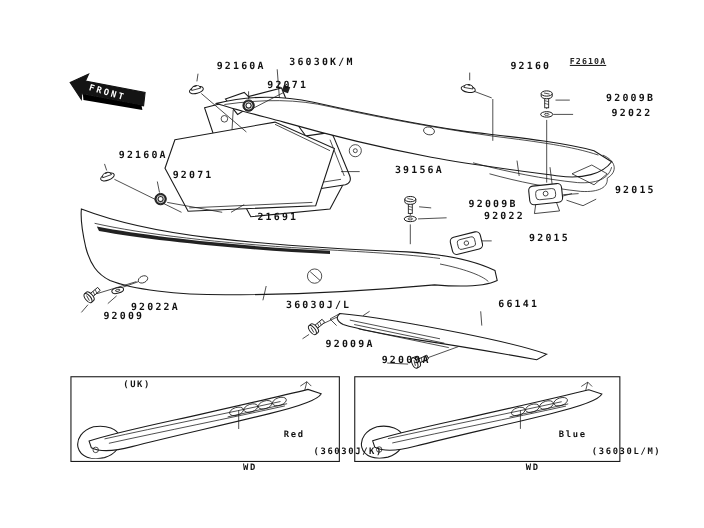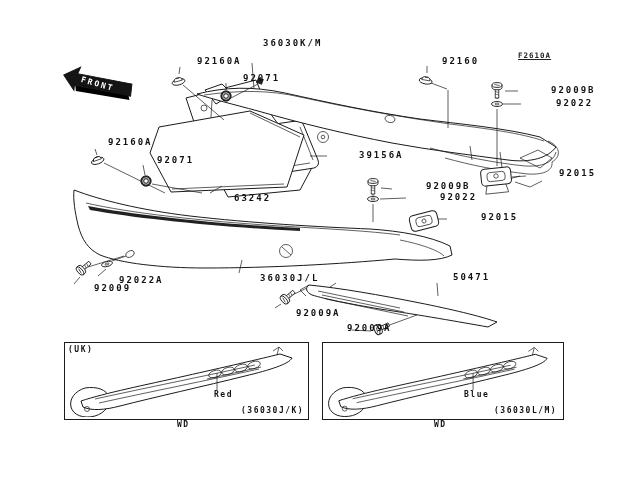--- a/index.html
+++ b/index.html
@@ -2,21 +2,21 @@
 <html><head>
 <meta charset="utf-8">
 <style>
   html,body{margin:0;padding:0;background:#fff;}
   #stage{position:relative;width:640px;height:480px;background:#fff;overflow:hidden;
          font-family:"DejaVu Sans Mono","Liberation Mono",monospace;}
   svg{position:absolute;left:0;top:0;}
   .callout{position:absolute;font-size:9px;font-weight:bold;letter-spacing:2px;
            color:#111;white-space:nowrap;line-height:9px;margin-left:32px;}
   .small-label{position:absolute;font-size:8px;font-weight:bold;letter-spacing:1.5px;
-           color:#111;white-space:nowrap;line-height:9px;}
+           color:#111;white-space:nowrap;line-height:9px;margin-left:44px;}
   .fiche{position:absolute;left:518px;top:51px;font-size:7.5px;font-weight:bold;
          letter-spacing:1px;color:#222;text-decoration:underline;}
   .vbox{position:absolute;border:1px solid #1b1b1b;background:#fff;}
   .thin{stroke:#1b1b1b;fill:none;stroke-width:0.7;}
   .wfill{fill:#fff;stroke:#1b1b1b;stroke-width:1;}
 </style>
 </head>
 <body>
 
 <div id="stage">
@@ -160,35 +160,35 @@
     </g>
     <g transform="rotate(-6 496 176)">
       <rect x="481" y="168" width="30" height="17" rx="4" class="wfill"></rect>
       <rect x="487" y="172" width="18" height="9" rx="3" class="thin"></rect>
       <circle cx="496" cy="176" r="2.2" class="thin"></circle>
       <path d="M486,185 L484,193 L507,193 L505,185" class="thin"></path>
     </g>
   </svg>
 
   <div class="callout" style="left:165px;top:57px">92160A</div>
-  <div class="callout" style="left:231px;top:39px">36030K/M</div>
+  <div class="callout" style="left:231px;top:53px">36030K/M</div>
   <div class="callout" style="left:211px;top:74px">92071</div>
-  <div class="callout" style="left:410px;top:57px">92160</div>
+  <div class="callout" style="left:432px;top:57px">92160</div>
   <div class="callout" style="left:519px;top:86px">92009B</div>
   <div class="callout" style="left:524px;top:99px">92022</div>
   <div class="callout" style="left:527px;top:169px">92015</div>
   <div class="callout" style="left:76px;top:138px">92160A</div>
   <div class="callout" style="left:125px;top:156px">92071</div>
   <div class="callout" style="left:327px;top:151px">39156A</div>
-  <div class="callout" style="left:202px;top:194px">63242</div>
+  <div class="callout" style="left:202px;top:194px">21691</div>
   <div class="callout" style="left:394px;top:182px">92009B</div>
   <div class="callout" style="left:408px;top:193px">92022</div>
   <div class="callout" style="left:449px;top:213px">92015</div>
   <div class="callout" style="left:228px;top:274px">36030J/L</div>
-  <div class="callout" style="left:421px;top:273px">50471</div>
+  <div class="callout" style="left:421px;top:273px">66141</div>
   <div class="callout" style="left:87px;top:276px">92022A</div>
   <div class="callout" style="left:62px;top:284px">92009</div>
   <div class="callout" style="left:264px;top:309px">92009A</div>
   <div class="callout" style="left:315px;top:324px">92009A</div>
 
   <div class="fiche">F2610A</div>
 
   <div class="vbox" style="left:64px;top:342px;width:243px;height:76px">
     <svg width="241" height="74" viewBox="0 0 241 74">
       <use href="#sidecover-art"></use>

